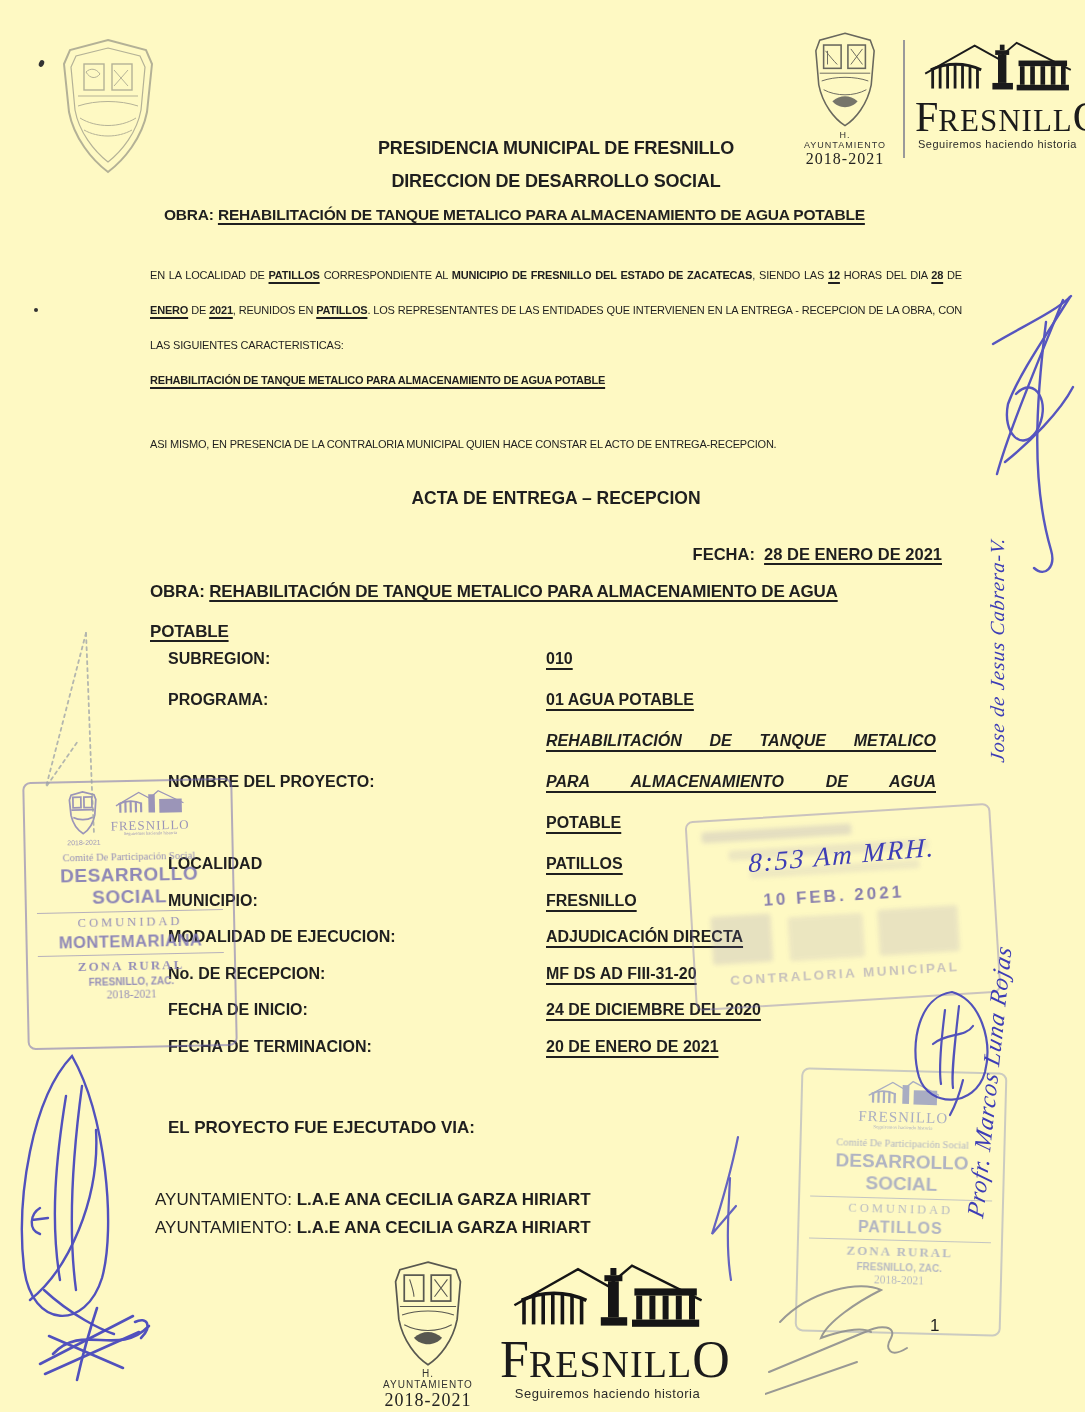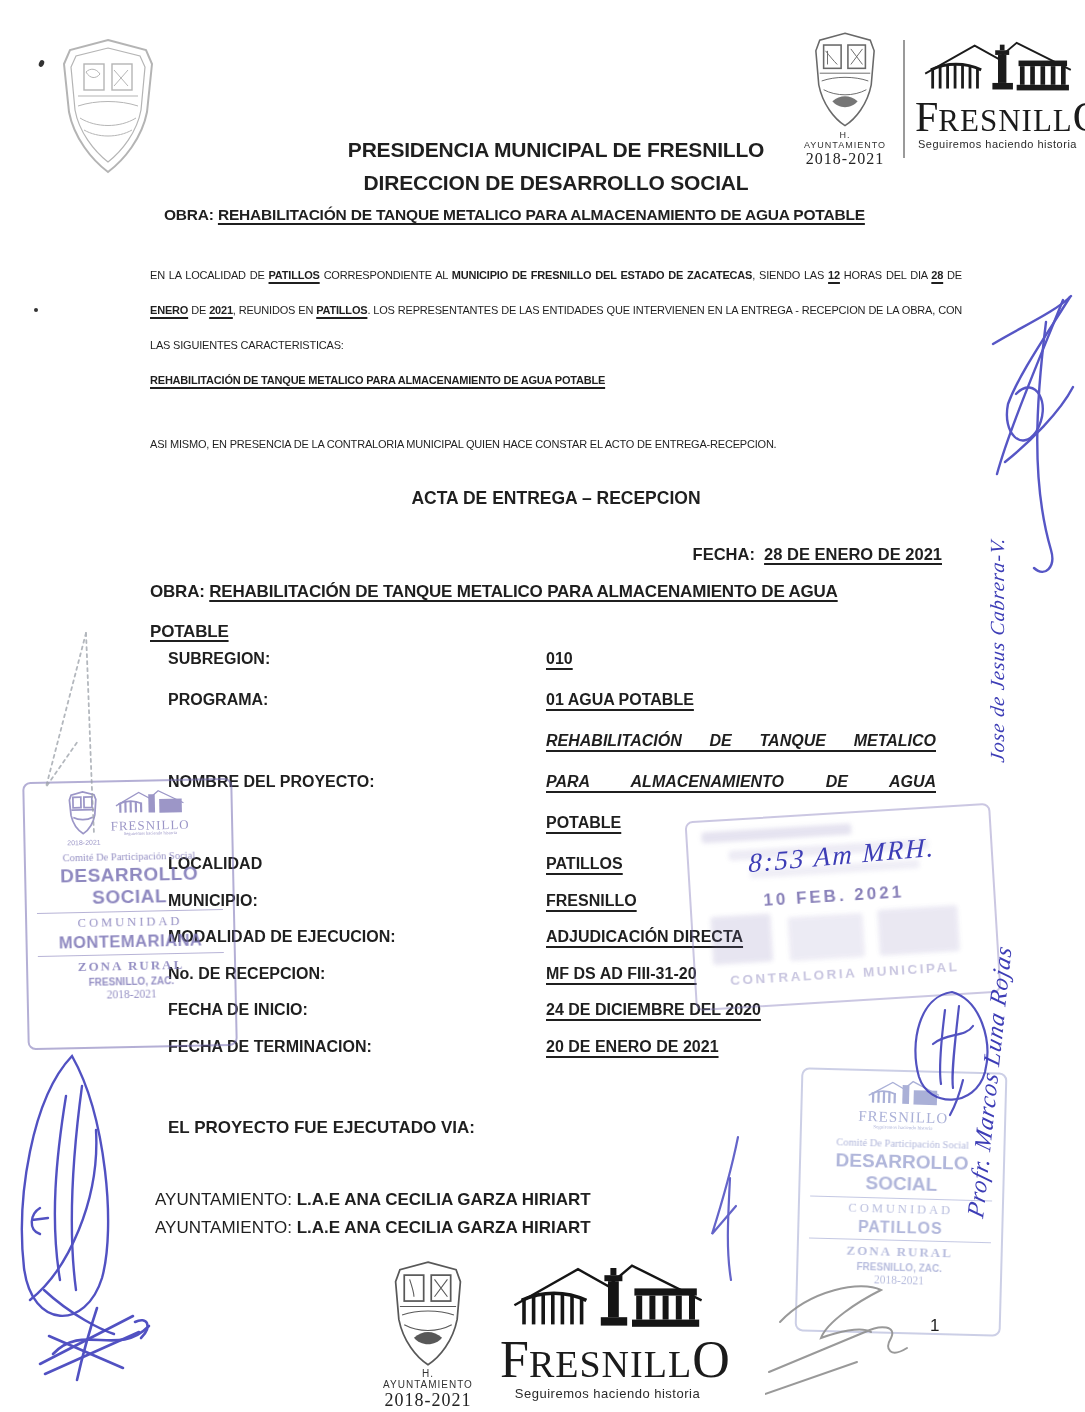--- a/index.html
+++ b/index.html
@@ -1,22 +1,22 @@
 <!DOCTYPE html>
 <html><head>
 <meta charset="utf-8">
 <style>
   html,body{margin:0;padding:0;background:#e8e8e8;}
-  .page{position:relative;width:1085px;height:1412px;background:#ffffff;overflow:hidden;
+  .page{position:relative;width:1085px;height:1412px;background:#fef9c3;overflow:hidden;
         font-family:"Liberation Sans",sans-serif;color:#1f1f1f;}
   .abs{position:absolute;}
   .b{font-weight:700;}
   .u{text-decoration:underline;text-underline-offset:3px;text-decoration-thickness:1.5px;}
   
-  .title{left:150px;width:812px;text-align:center;font-size:21px;font-weight:700;letter-spacing:-.2px;}
+  .title{left:150px;width:812px;text-align:center;font-size:18px;font-weight:700;letter-spacing:-.2px;}
   .obra-top{left:164px;width:805px;font-size:15.5px;font-weight:700;letter-spacing:-.2px;}
   
   .para{left:150px;width:812px;font-size:11px;line-height:35px;text-align:justify;letter-spacing:-.2px;}
   .acta{left:150px;width:812px;text-align:center;font-size:17.5px;font-weight:700;}
   .fecha{left:150px;width:792px;text-align:right;font-size:16.5px;font-weight:700;}
   .obra2{left:150px;width:745px;font-size:17px;font-weight:700;line-height:40px;letter-spacing:-.2px;}
   
   .fields{left:168px;top:650px;width:770px;font-size:16px;font-weight:700;}
   .frow{display:flex;height:41px;align-items:flex-start;}
   .frow.tight{height:36.5px;}

